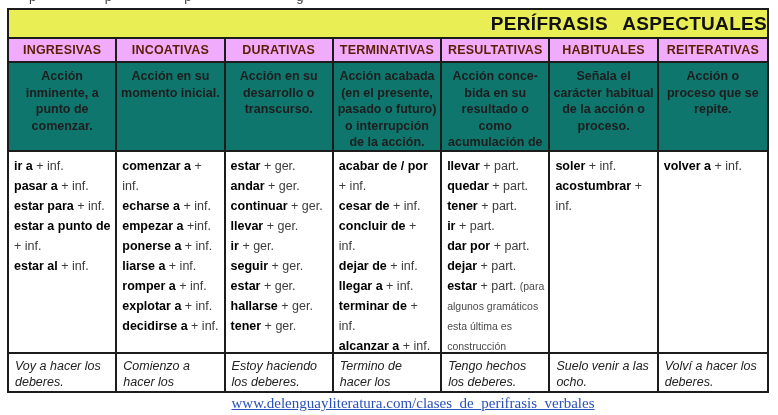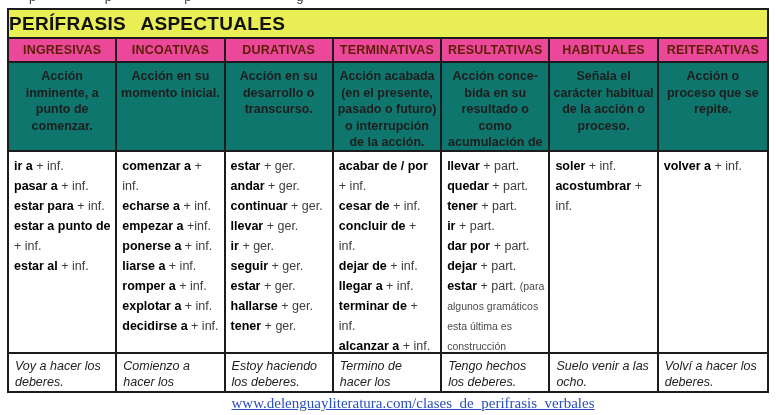--- a/index.html
+++ b/index.html
@@ -14,38 +14,38 @@
   }
   .top-crop span{
     display:block;margin-top:-11px;font-size:13px;color:#3a3a3a;white-space:pre;
   }
   .tablewrap{
     position:absolute;left:7px;top:8px;width:762px;
     border:2px solid #1c1c1c;box-sizing:border-box;background:#ffffff;
   }
   .title-row{
     height:27px;line-height:27px;background:#e9ee55;border-bottom:2px solid #1c1c1c;
-    text-align:left;font-weight:bold;font-size:19px;color:#111;
+    text-align:right;font-weight:bold;font-size:19px;color:#111;
     letter-spacing:.3px;word-spacing:.5em;
   }
   .grid{
     display:grid;
     grid-template-columns:repeat(7,1fr);
     grid-template-rows:24px 89px 202px 37px;
   }
   .cell{
     box-sizing:border-box;
     border-right:2px solid #1c1c1c;
     border-bottom:2px solid #1c1c1c;
     overflow:hidden;
   }
   .cell.col-last{border-right:none;}
   .cell.row-example{border-bottom:none;}
   .cell.row-header{
-    background:#ec4899;color:#5c1d04;font-weight:bold;font-size:12.5px;
+    background:#f0abfc;color:#5c1d04;font-weight:bold;font-size:12.5px;
     display:flex;align-items:center;justify-content:center;letter-spacing:.2px;
   }
   .cell.row-description{
     background:#0f766e;color:#1d1d1d;font-weight:bold;font-size:12.5px;
     text-align:center;padding:5px 3px;line-height:1.32;
   }
   .cell.row-forms{
     background:#ffffff;padding:4px 4px 0 5px;font-size:12.5px;color:#3c3c3c;
   }
   .form-line{line-height:20px;}

